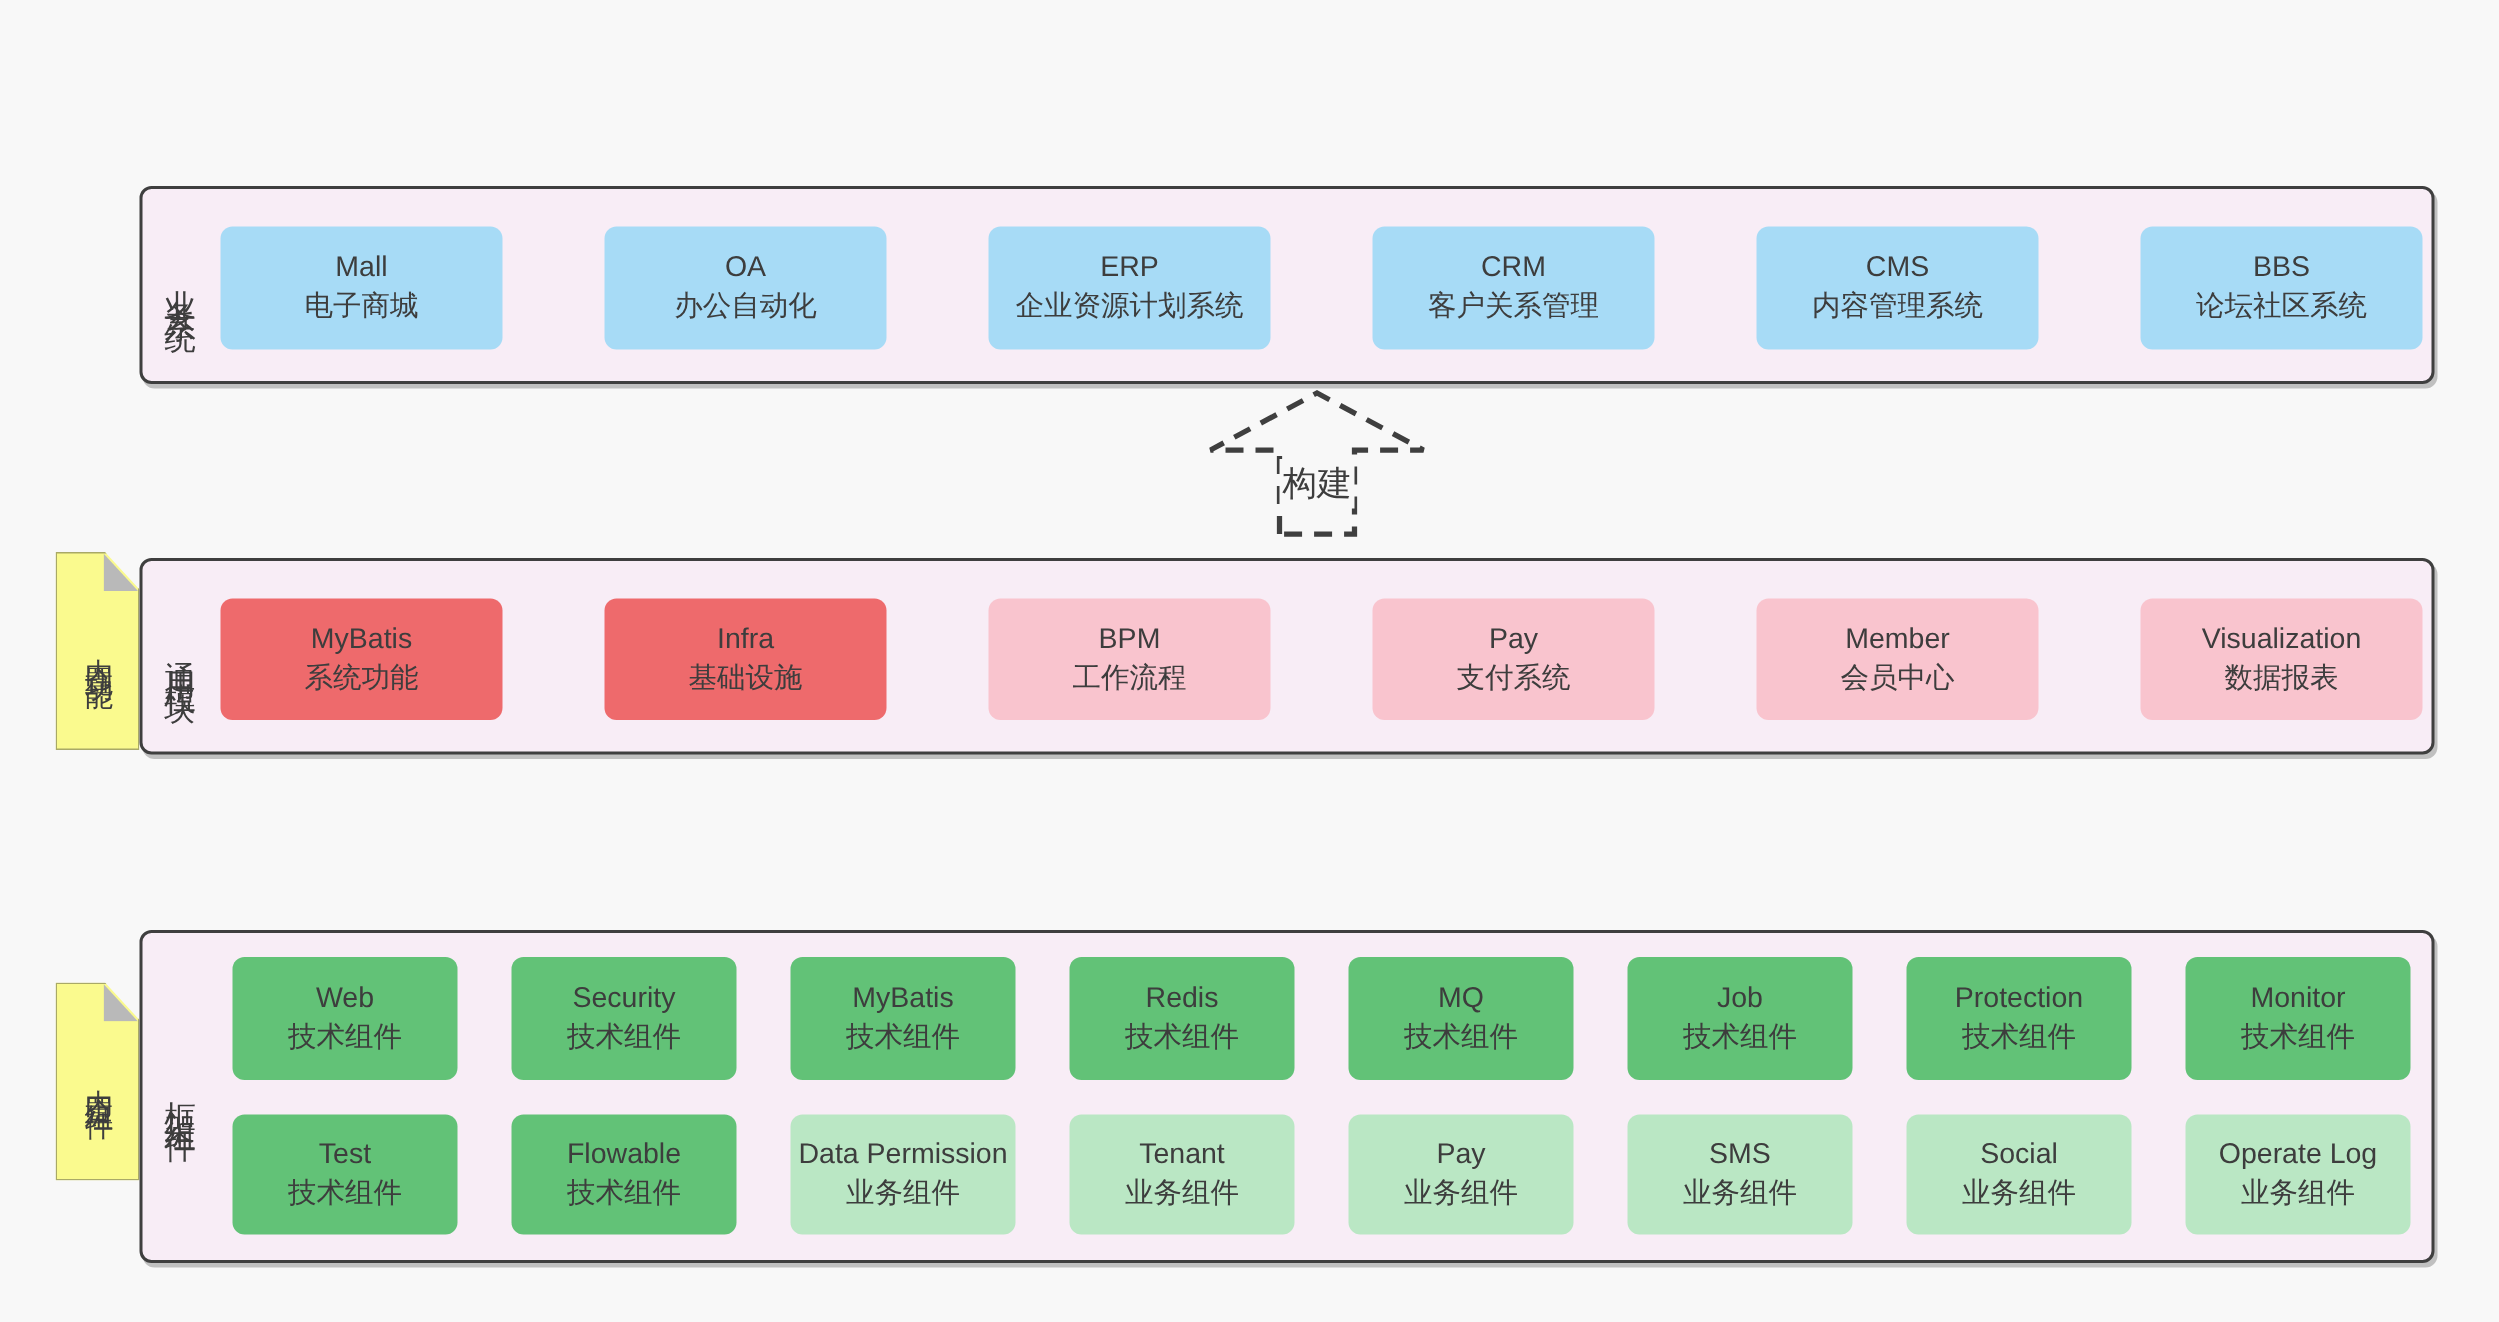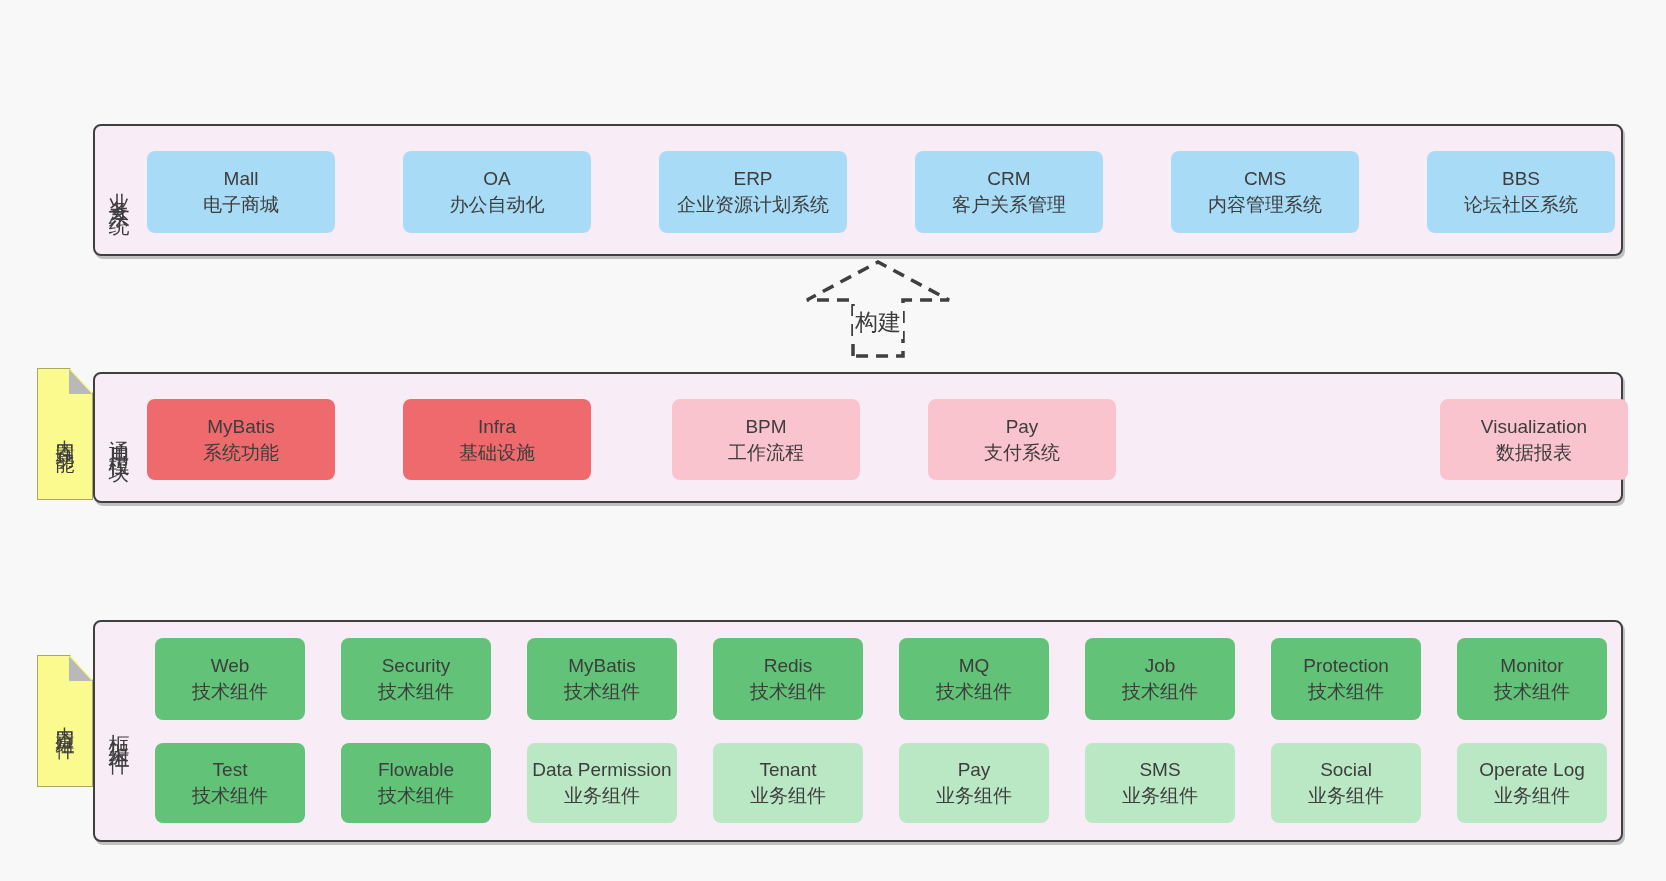--- a/index.html
+++ b/index.html
@@ -39,21 +39,21 @@
     border-radius:8px;
     display:flex;flex-direction:column;justify-content:center;align-items:center;
     text-align:center;
     font-size:19px;line-height:1.36;
     color:var(--text,#3d3d3d);
     padding:0 4px;box-sizing:border-box;
   }
   .box span{display:block;}
   .v-blue{background:var(--box_blue,#a7dbf6);}
   .v-red{background:var(--box_red,#ee6a6c);}
-  .v-pink{background:var(--box_pink,#f9c4ce);margin-left:13px;}
+  .v-pink{background:var(--box_pink,#f9c4ce);}
   .v-gdark{background:var(--box_green_dark,#62c277);}
   .v-glight{background:var(--box_green_light,#bae7c4);}
   .band-1 .box{top:25px;height:82px;}
   .band-2 .box{top:25px;height:81px;}
   .band-3 .row1{top:16px;height:82px;}
   .band-3 .row2{top:121px;height:80px;}
   .col6-1{left:52px;width:188px;} .col6-2{left:308px;width:188px;}
   .col6-3{left:564px;width:188px;} .col6-4{left:820px;width:188px;text-align:center;}
   .col6-5{left:1076px;width:188px;} .col6-6{left:1332px;width:188px;}
   .col8-1{left:60px;width:150px;} .col8-2{left:246px;width:150px;}
@@ -158,20 +158,24 @@
       <span>基础设施</span>
     </div>
     <div class="box v-pink col6-3">
       <span>BPM</span>
       <span>工作流程</span>
     </div>
     <div class="box v-pink col6-4">
       <span>Pay</span>
       <span>支付系统</span>
     </div>
+    <div class="box v-pink col6-5">
+      <span>Member</span>
+      <span>会员中心</span>
+    </div>
     <div class="box v-pink col6-6">
       <span>Visualization</span>
       <span>数据报表</span>
     </div>
   </div>
 
 
   <div class="band band-3">
     <div class="band-label">框架组件</div>
 

